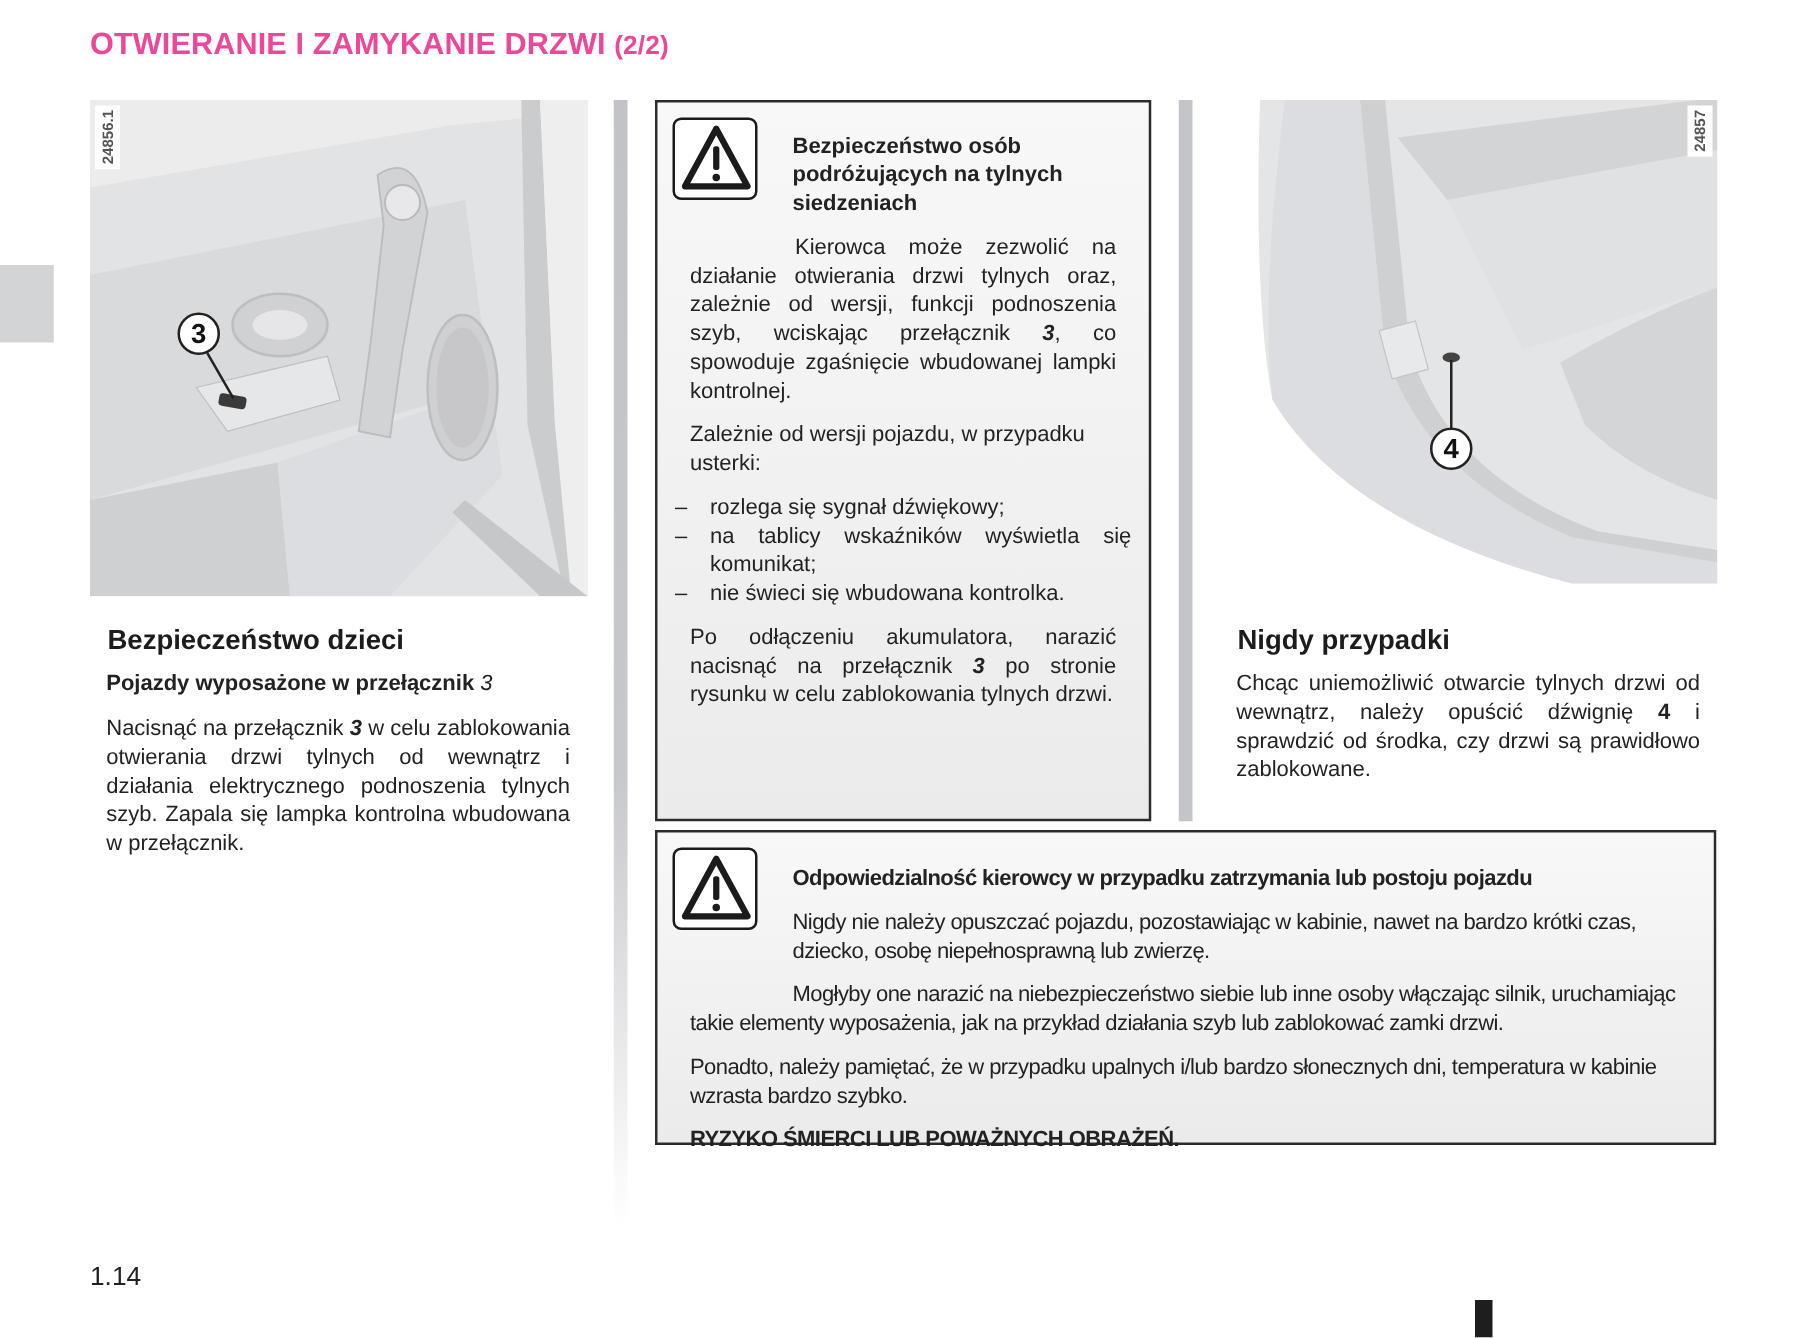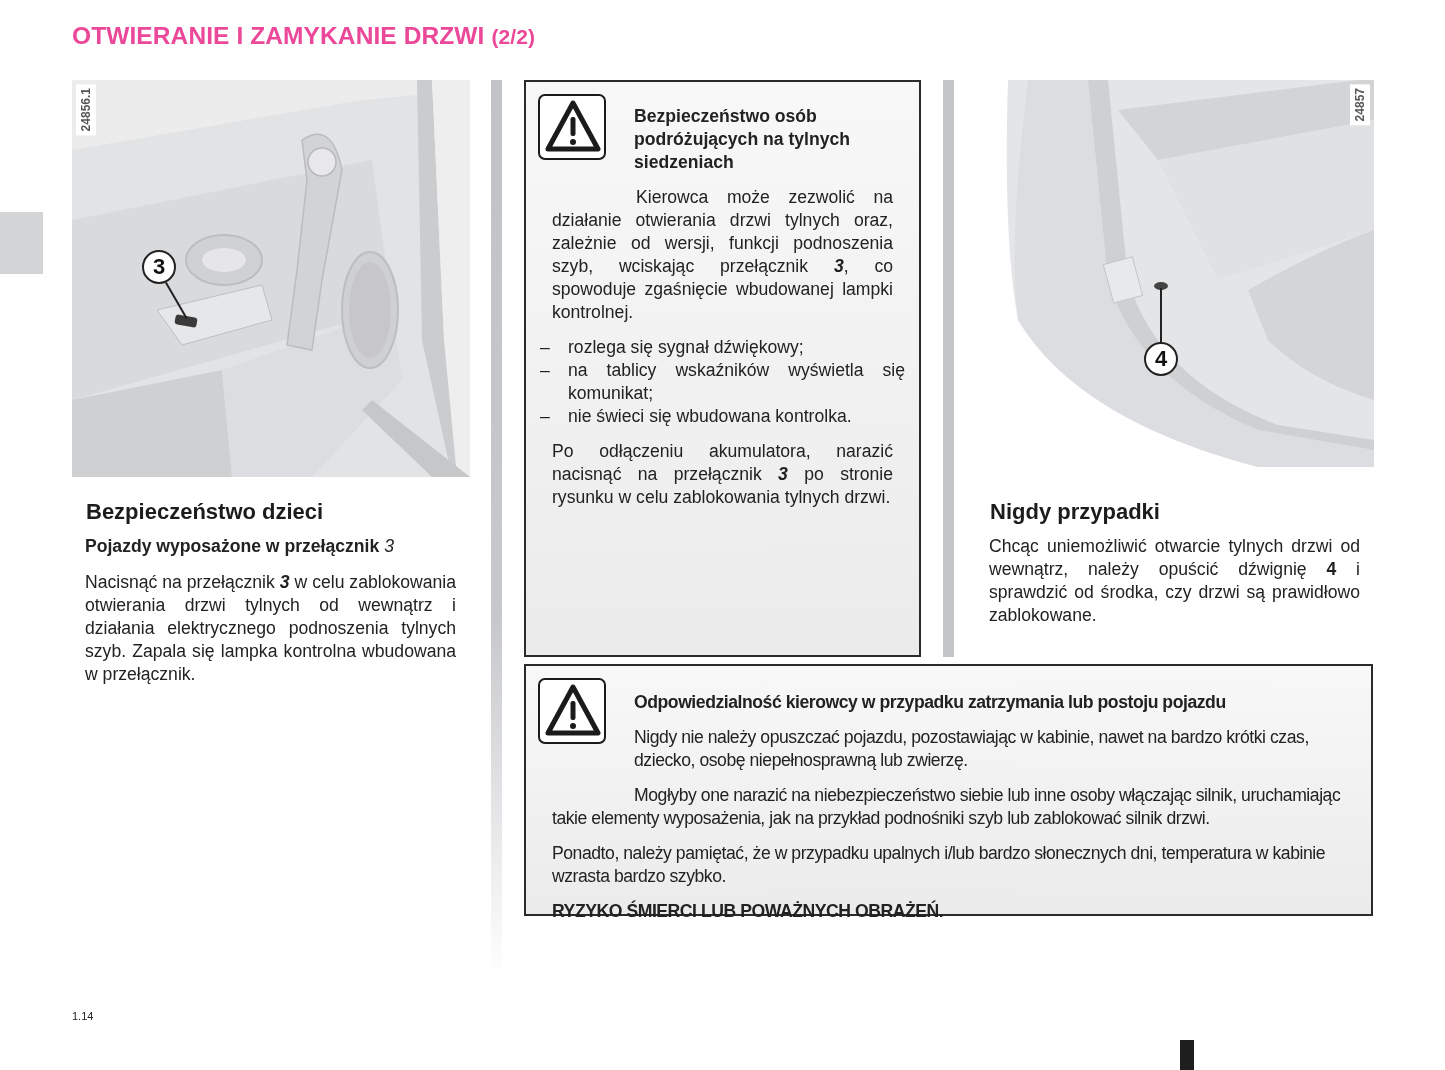--- a/index.html
+++ b/index.html
@@ -21,21 +21,21 @@
   .bi { font-weight: bold; font-style: italic; }
   .box { position: absolute; border: 2px solid #2b2b2b; background: linear-gradient(to bottom, #f8f8f8 0%, #ebebeb 100%); box-sizing: border-box; }
   .warn-icon { position: absolute; width: 68px; height: 66px; border: 2px solid #1b1b1b; border-radius: 7px; background:#fff; box-sizing: border-box; }
   .warn-icon svg { position:absolute; left: 4px; top: 3px; }
   .box-text { position: absolute; font-size: 17.6px; line-height: 23px; color:#222; text-align: justify; }
   .box-text p { margin: 12px; }
   .indent { padding-left: 82px; }
   .dash-item { display: flex; }
   .dash-item .d { width: 28px; flex: none; }
   .narrow { font-family: "Liberation Sans", sans-serif; font-stretch: condensed; letter-spacing: -0.45px; }
-  .page-num { position: absolute; left: 72px; top: 1010px; font-size: 11px; color:#222; }
+  .page-num { position: absolute; left: 72px; top: 1010px; font-size: 21px; color:#222; }
   .edge-mark { position: absolute; left: 1180px; top: 1040px; width: 14px; height: 30px; background: #1e1e1e; }
 </style>
 </head>
 <body>
 
 <h1 class="title"><span>OTWIERANIE I ZAMYKANIE DRZWI</span> <span class="sub">(2/2)</span></h1>
 
 <div class="tab-marker"></div>
 
 <div class="figure" style="left:72px; top:80px; width:398px; height:397px;">
@@ -75,20 +75,21 @@
   <div class="warn-icon" style="left:12px; top:12px;">
     <svg width="58" height="56" viewBox="0 0 58 56">
         <path d="M29 4 L54 50 L4 50 Z" fill="none" stroke="#1b1b1b" stroke-width="5" stroke-linejoin="round"></path>
         <rect x="26.5" y="18" width="5" height="19" rx="2" fill="#1b1b1b"></rect>
         <circle cx="29" cy="43" r="3" fill="#1b1b1b"></circle>
       </svg>
   </div>
   <div class="box-text" style="left:14px; top:11px; width:365px;">
     <p class="bold indent" style="text-align:left;">Bezpieczeństwo osób podróżujących na tylnych siedzeniach</p>
     <p style="text-indent:84px;"><span>Kierowca może zezwolić na działanie otwierania drzwi tylnych oraz, zależnie od wersji, funkcji podnoszenia szyb, wciskając przełącznik </span><span class="bi">3</span><span>, co spowoduje zgaśnięcie wbudowanej lampki kontrolnej.</span></p>
+    <p style="margin-top:10px; text-align:left;">Zależnie od wersji pojazdu, w przypadku usterki:</p>
     <div class="dash-item">
         <span class="d">–</span>
         <span>rozlega się sygnał dźwiękowy;</span>
       </div>
     <div class="dash-item">
         <span class="d">–</span>
         <span>na tablicy wskaźników wyświetla się komunikat;</span>
       </div>
     <div class="dash-item">
         <span class="d">–</span>
@@ -123,20 +124,20 @@
   <div class="warn-icon" style="left:12px; top:12px;">
     <svg width="58" height="56" viewBox="0 0 58 56">
         <path d="M29 4 L54 50 L4 50 Z" fill="none" stroke="#1b1b1b" stroke-width="5" stroke-linejoin="round"></path>
         <rect x="26.5" y="18" width="5" height="19" rx="2" fill="#1b1b1b"></rect>
         <circle cx="29" cy="43" r="3" fill="#1b1b1b"></circle>
       </svg>
   </div>
   <div class="box-text narrow" style="left:14px; top:13px; width:818px; text-align:left;">
     <p class="bold indent">Odpowiedzialność kierowcy w przypadku zatrzymania lub postoju pojazdu</p>
     <p class="indent">Nigdy nie należy opuszczać pojazdu, pozostawiając w kabinie, nawet na bardzo krótki czas, dziecko, osobę niepełnosprawną lub zwierzę.</p>
-    <p style="text-indent:82px;">Mogłyby one narazić na niebezpieczeństwo siebie lub inne osoby włączając silnik, uruchamiając takie elementy wyposażenia, jak na przykład podnośniki szyb lub zablokować silnik drzwi.</p>
+    <p style="text-indent:82px;">Mogłyby one narazić na niebezpieczeństwo siebie lub inne osoby włączając silnik, uruchamiając takie elementy wyposażenia, jak na przykład działania szyb lub zablokować zamki drzwi.</p>
     <p>Ponadto, należy pamiętać, że w przypadku upalnych i/lub bardzo słonecznych dni, temperatura w kabinie wzrasta bardzo szybko.</p>
     <p class="bold">RYZYKO ŚMIERCI LUB POWAŻNYCH OBRAŻEŃ.</p>
   </div>
 </div>
 
 <div class="page-num">1.14</div>
 <div class="edge-mark"></div>
 
 </body></html>

